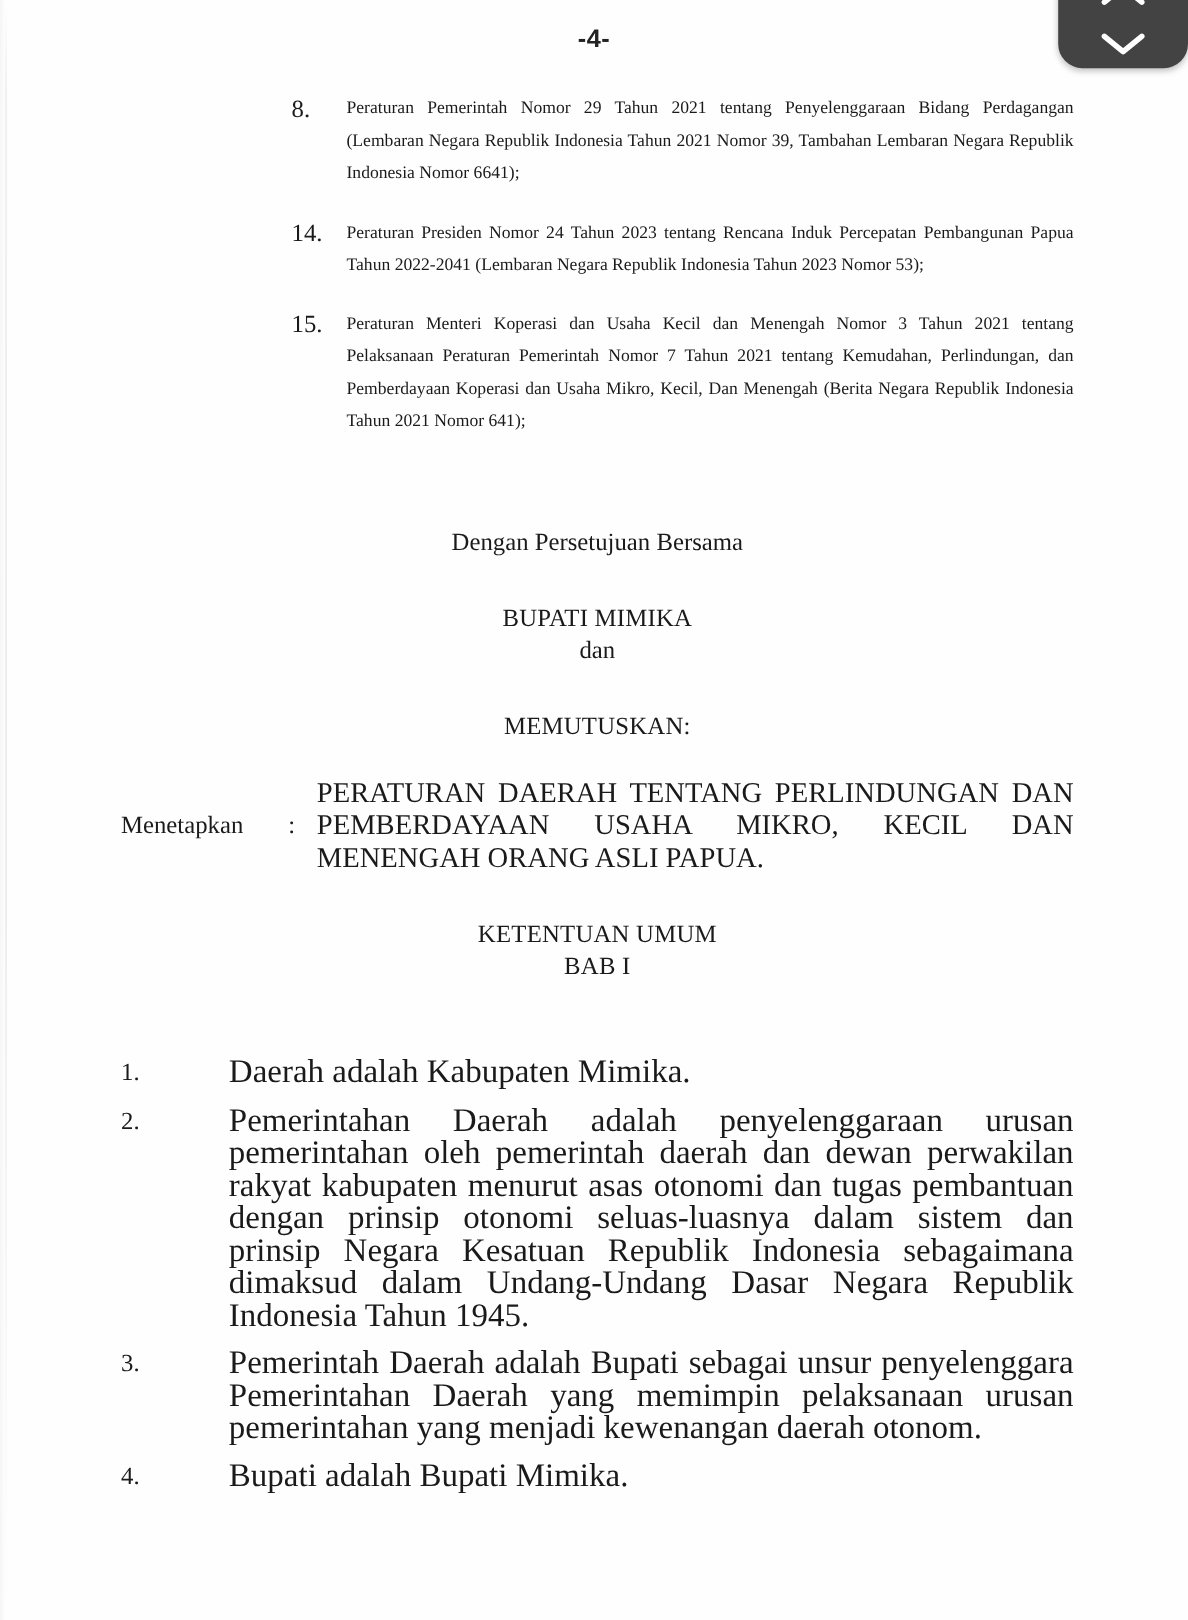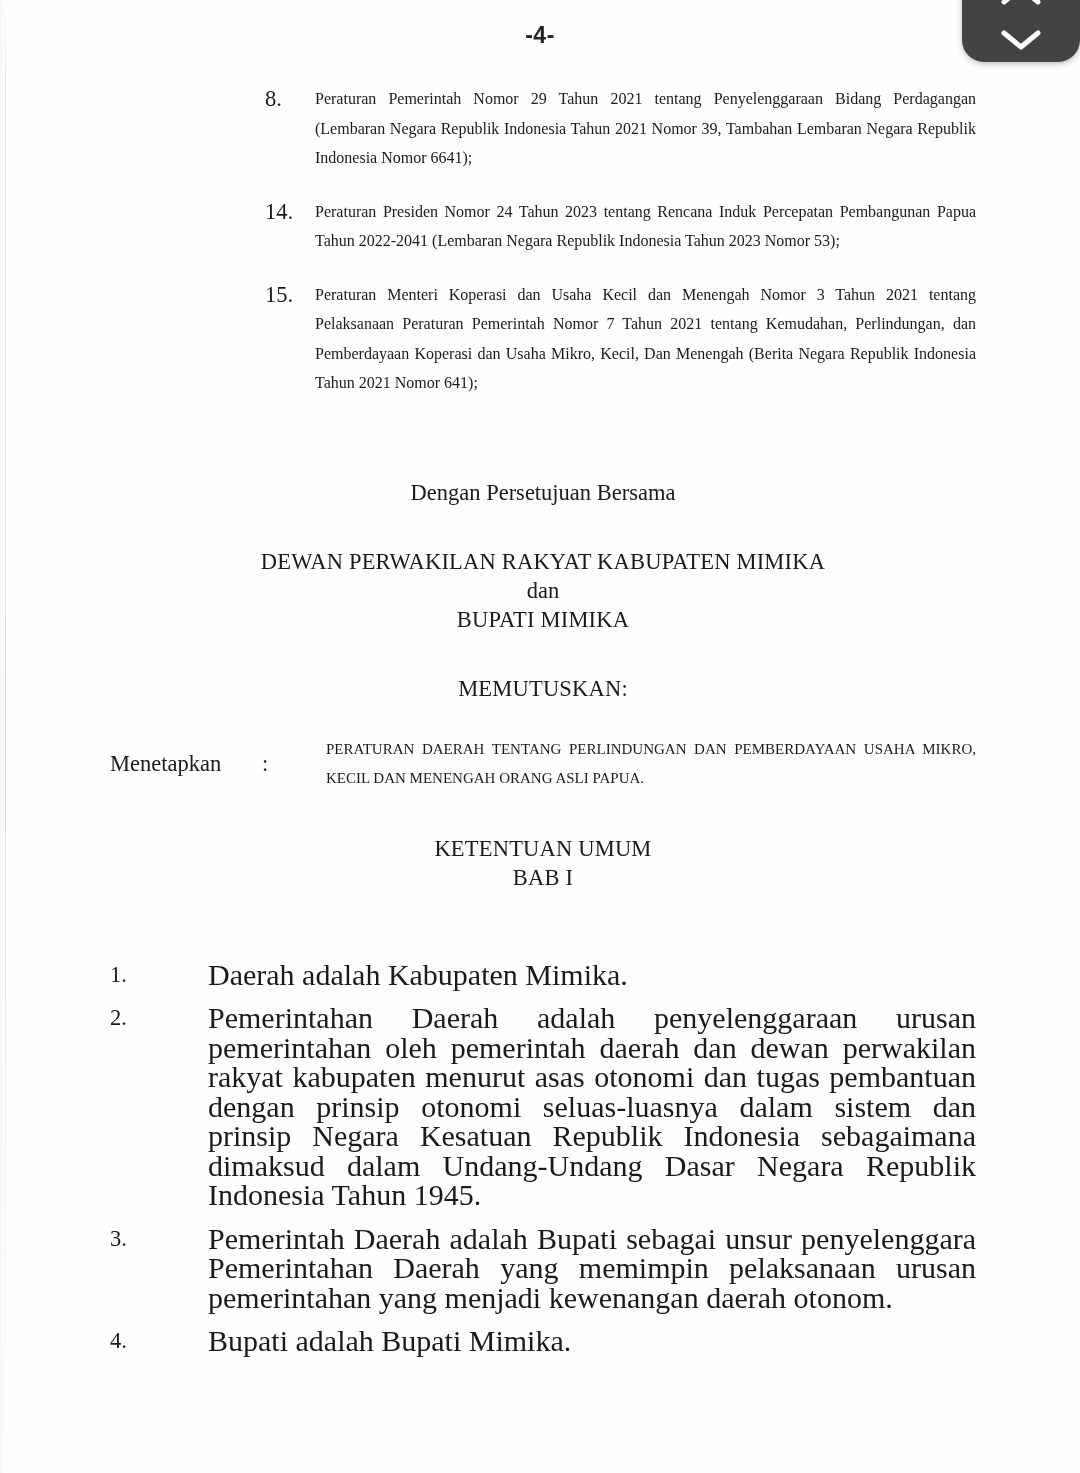--- a/index.html
+++ b/index.html
@@ -119,25 +119,24 @@
     font-size: 22.5px;
     line-height: 29.5px;
   }
   .menetapkan-colon {
     flex: 0 0 26px;
     font-size: 22.5px;
     line-height: 29.5px;
   }
   .menetapkan-body {
     flex: 1;
-    font-size: 15px;
+    font-size: 26px;
     line-height: 29.5px;
     text-align: justify;
     text-justify: inter-word;
-    margin-left: 38px;
   }
 
   
   .lead-line {
     font-size: 22.5px;
     line-height: 30px;
     margin-bottom: 14px;
   }
   .num-item {
     display: flex;
@@ -212,23 +211,22 @@
       </div>
 
     </div>
 
     <div class="spacer-xl"></div>
 
     <div class="center-line">Dengan Persetujuan Bersama</div>
 
     <div class="spacer-lg"></div>
 
-    <div class="center-line caps">DEWAN PERWAKILAN RAKYAT KABUPATEN MIMIKA</div>
+    <div class="center-line caps">BUPATI MIMIKA</div>
     <div class="center-line">dan</div>
-    <div class="center-line caps">BUPATI MIMIKA</div>
 
     <div class="spacer-lg"></div>
 
     <div class="center-line caps">MEMUTUSKAN:</div>
 
     <div class="spacer-md"></div>
 
     <div class="menetapkan-row">
       <div class="menetapkan-label">Menetapkan</div>
       <div class="menetapkan-colon">:</div>

